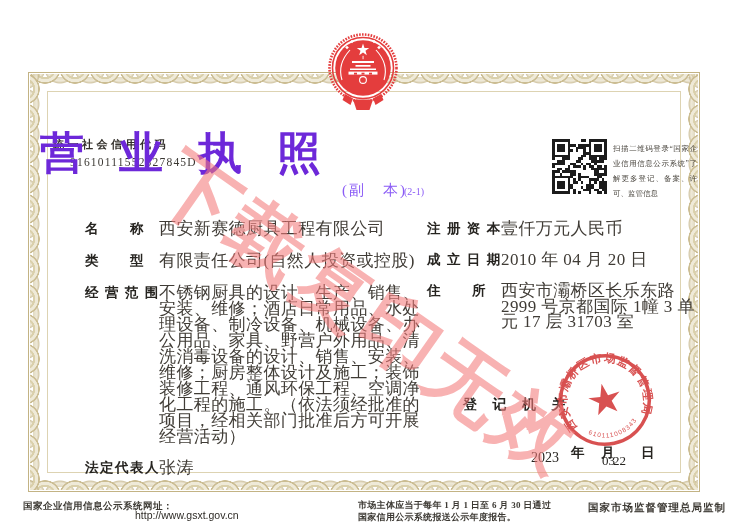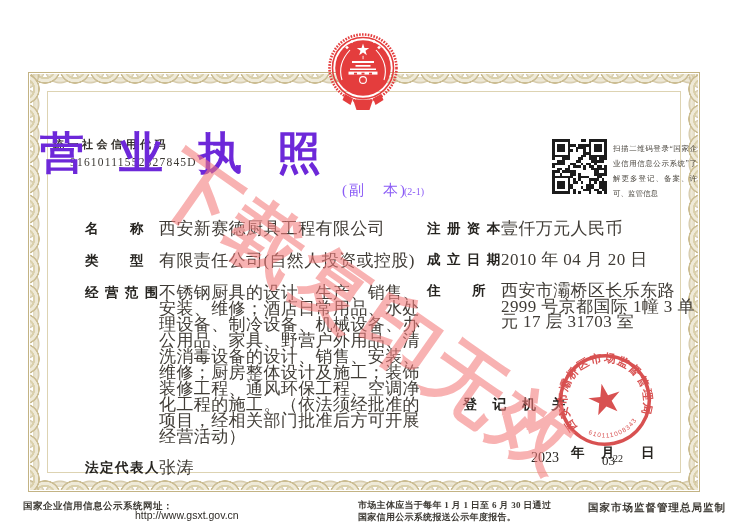--- a/index.html
+++ b/index.html
@@ -61,21 +61,21 @@
   
   .registry{position:absolute;left:463px;top:396px;font-size:14px;font-weight:bold;
     letter-spacing:6px;color:#262420;z-index:2;}
   .seal{position:absolute;left:546px;top:341px;width:118px;height:118px;z-index:4;
     transform:rotate(-12deg);opacity:.92;}
   .date-line{position:absolute;left:0;top:0;z-index:2;font-size:13.5px;color:#262420;}
   .d-y{position:absolute;left:531px;top:450px;font-size:14px;}
   .d-yu{position:absolute;left:571px;top:444px;font-weight:bold;}
   .d-m{position:absolute;left:583px;top:453px;font-size:13px;margin-left:19px;}
   .d-mu{position:absolute;left:601px;top:444px;font-weight:bold;}
-  .d-d{position:absolute;left:613px;top:453px;font-size:10px;}
+  .d-d{position:absolute;left:613px;top:453px;font-size:13px;}
   .d-du{position:absolute;left:641px;top:444px;font-weight:bold;}
 
   
   .watermark{position:absolute;left:196px;top:130px;z-index:6;pointer-events:none;
     font-size:78px;font-weight:bold;letter-spacing:4px;white-space:nowrap;
     color:rgba(243,122,122,.58);transform:rotate(35deg);transform-origin:0 0;}
 
   
   .ft{position:absolute;z-index:2;color:#3c3933;}
   .ft-site-label{left:23px;top:500px;font-size:9.5px;font-weight:bold;letter-spacing:.5px;}

